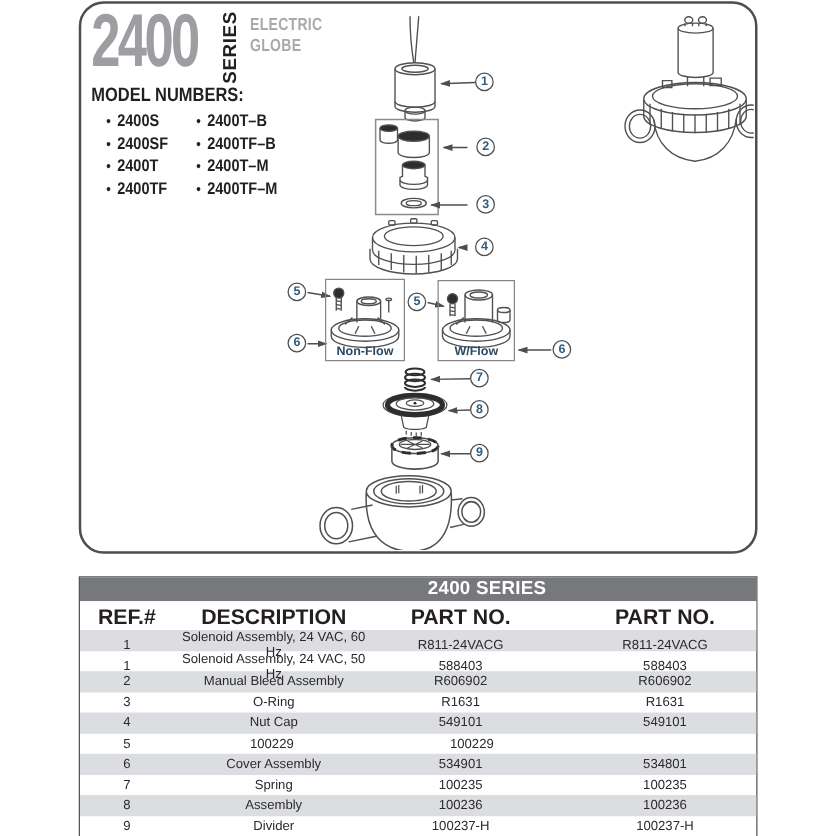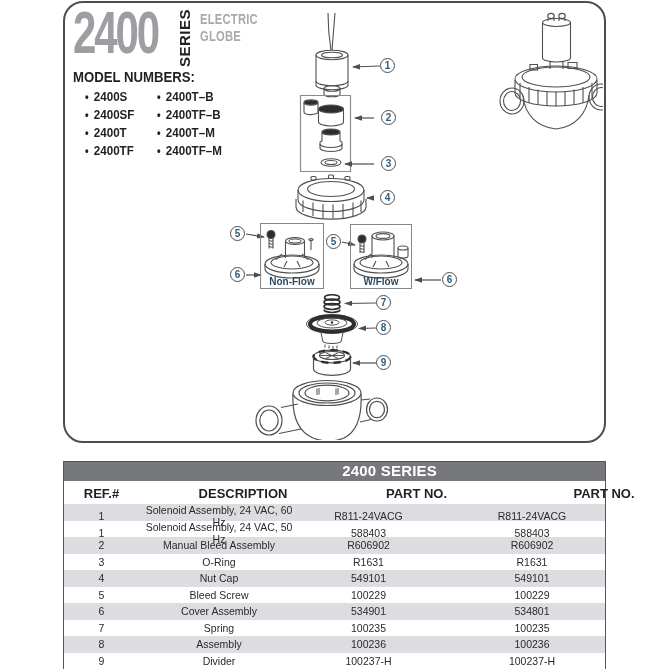--- a/index.html
+++ b/index.html
@@ -39,21 +39,21 @@
   .variant-box .vlabel{position:absolute;left:0;right:0;bottom:1px;text-align:center;
     font-size:10px;font-weight:bold;color:#2b4a63;}
 
   
   .parts-table{position:absolute;left:63px;top:461px;width:543px;box-sizing:border-box;
     border:1px solid #55565a;background:#fff;}
   .t-grid{display:grid;grid-template-columns:75px 157px 145px 164px;align-items:center;}
   .group-header{background:#77787b;color:#fff;height:19px;font-size:15px;font-weight:bold;letter-spacing:.2px;}
   .group-header .gh{text-align:right;padding-right:4px;}
   .gap-row{height:2px;background:#fff;}
-  .col-header{height:21px;font-size:13px;font-weight:bold;background:#fff;gap:24px;}
+  .col-header{height:21px;font-size:17px;font-weight:bold;background:#fff;}
   .t-row{height:16.5px;font-size:10.5px;color:#2a2a2c;}
   .t-row:nth-child(odd){background:#dcdde0;}
   .cell-ref{text-align:center;}
   .cell-desc{text-align:center;padding-left:3px;}
   .cell-p1{text-align:center;}
   .cell-p2{text-align:center;padding-left:18px;}
   .col-header .cell-desc{padding-left:3px;}
 
   svg *{vector-effect:non-scaling-stroke;}
 </style>
@@ -286,21 +286,20 @@
       <div class="cell-p2">R1631</div>
     </div>
     <div class="t-grid t-row">
       <div class="cell-ref">4</div>
       <div class="cell-desc">Nut Cap</div>
       <div class="cell-p1">549101</div>
       <div class="cell-p2">549101</div>
     </div>
     <div class="t-grid t-row">
       <div class="cell-ref">5</div>
-      <div class="cell-desc">Bleed Screw</div>
       <div class="cell-p1">100229</div>
       <div class="cell-p2">100229</div>
     </div>
     <div class="t-grid t-row">
       <div class="cell-ref">6</div>
       <div class="cell-desc">Cover Assembly</div>
       <div class="cell-p1">534901</div>
       <div class="cell-p2">534801</div>
     </div>
     <div class="t-grid t-row">

